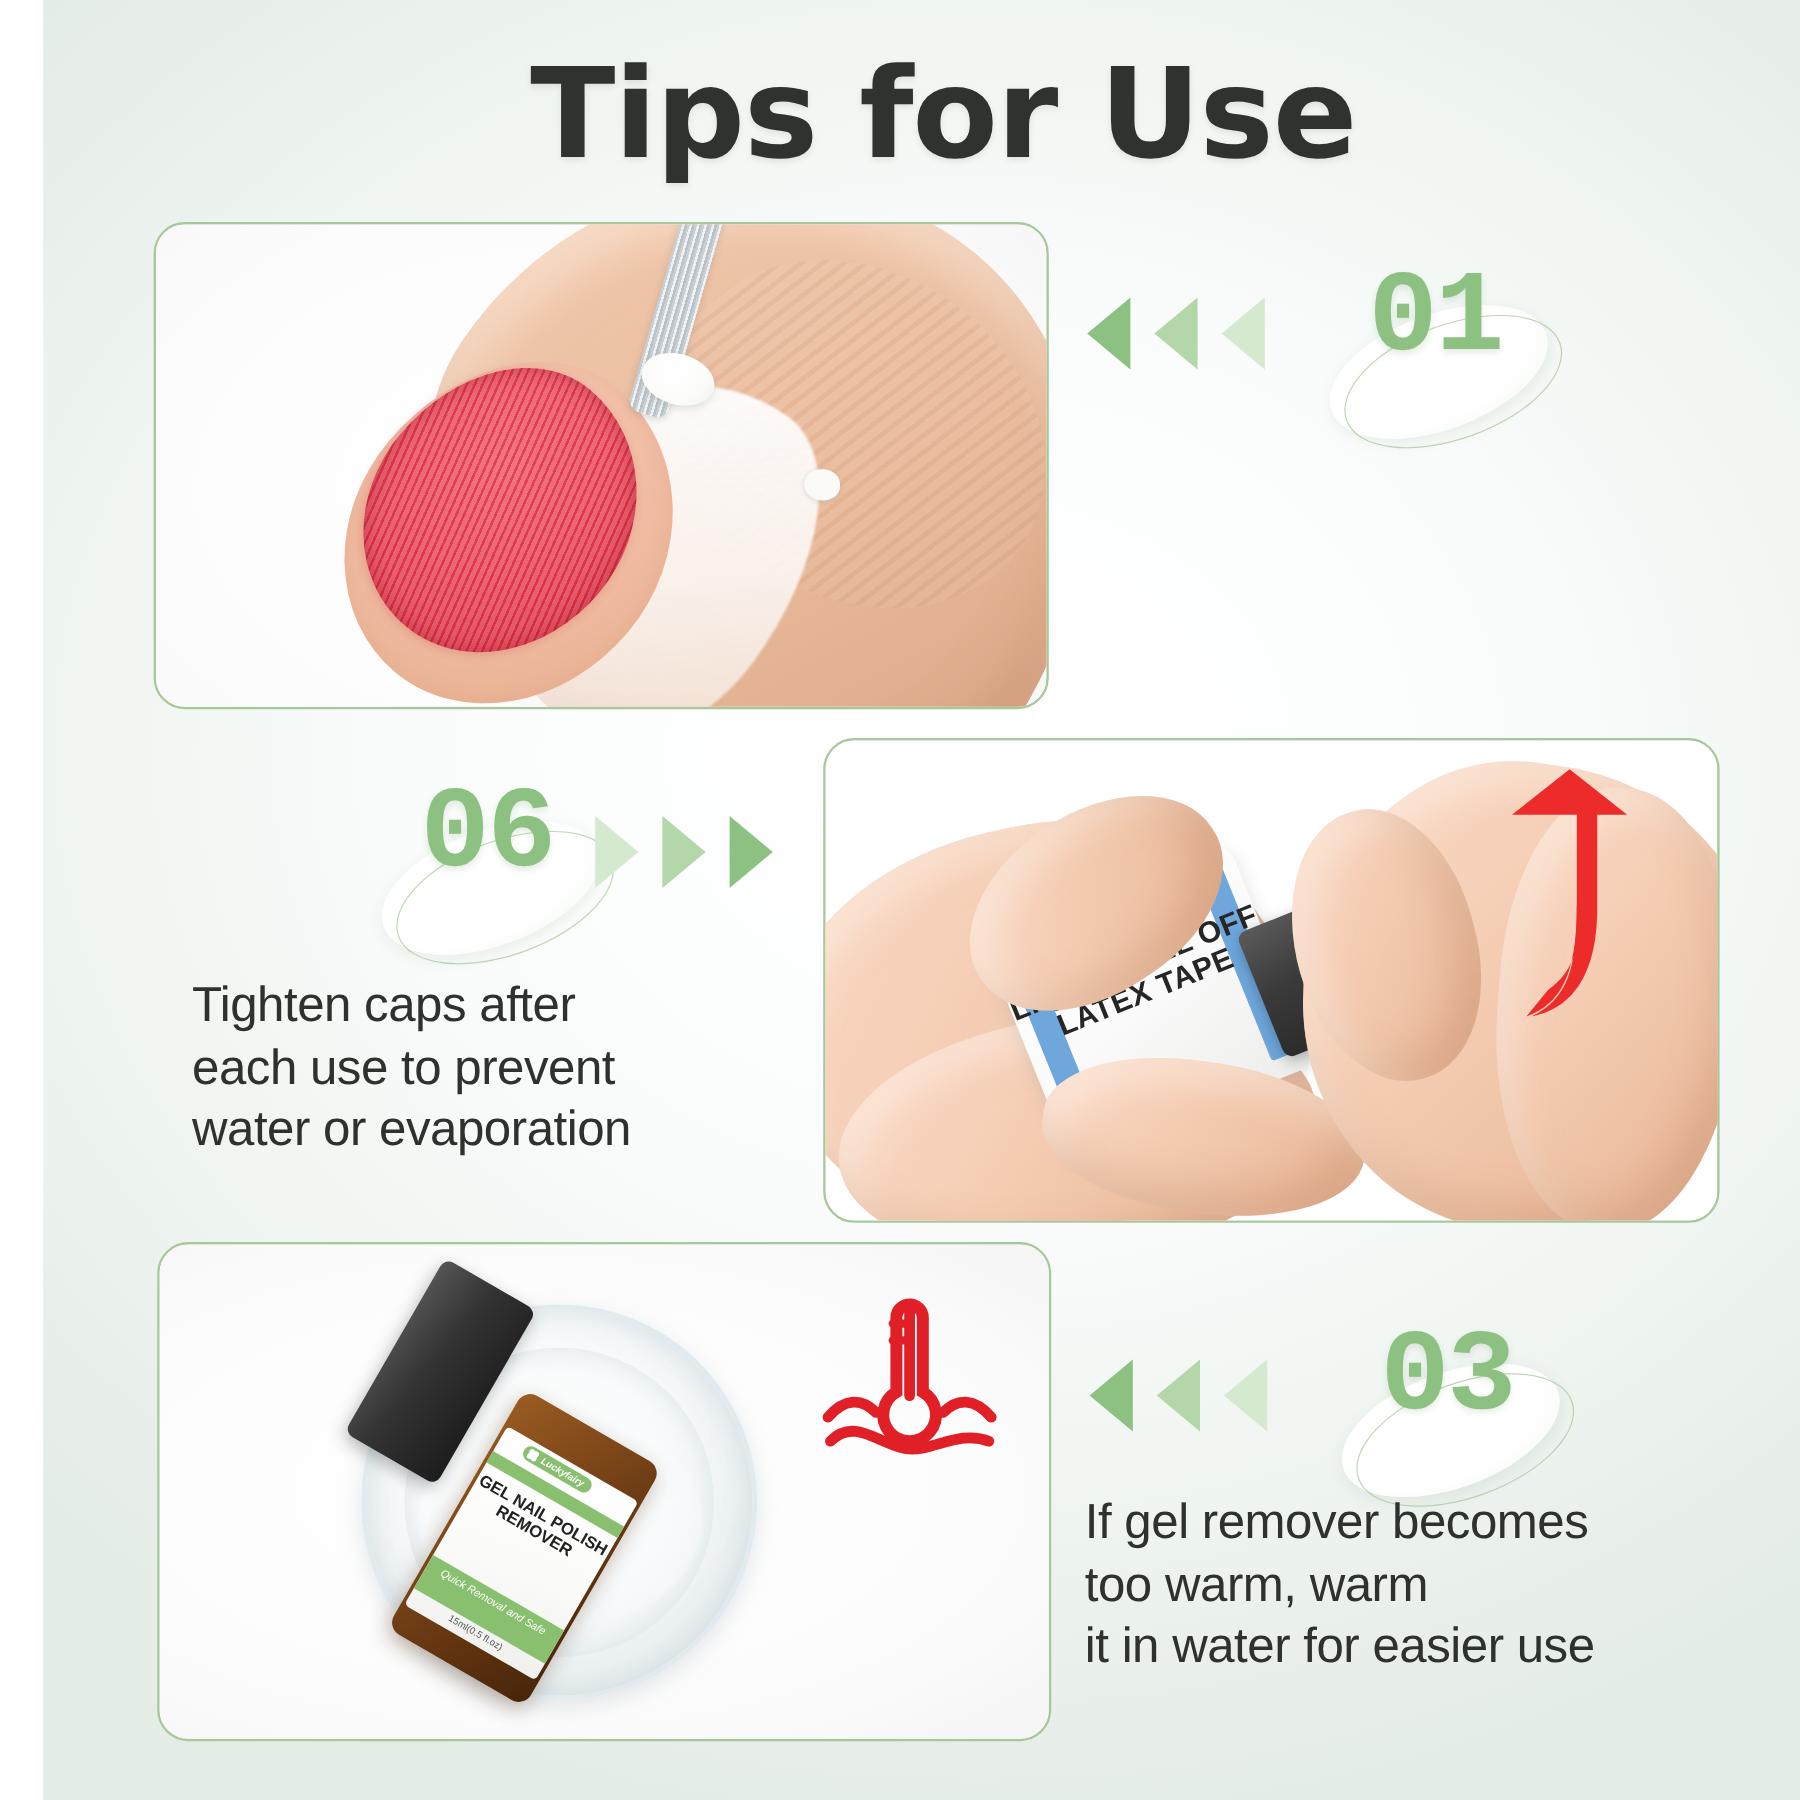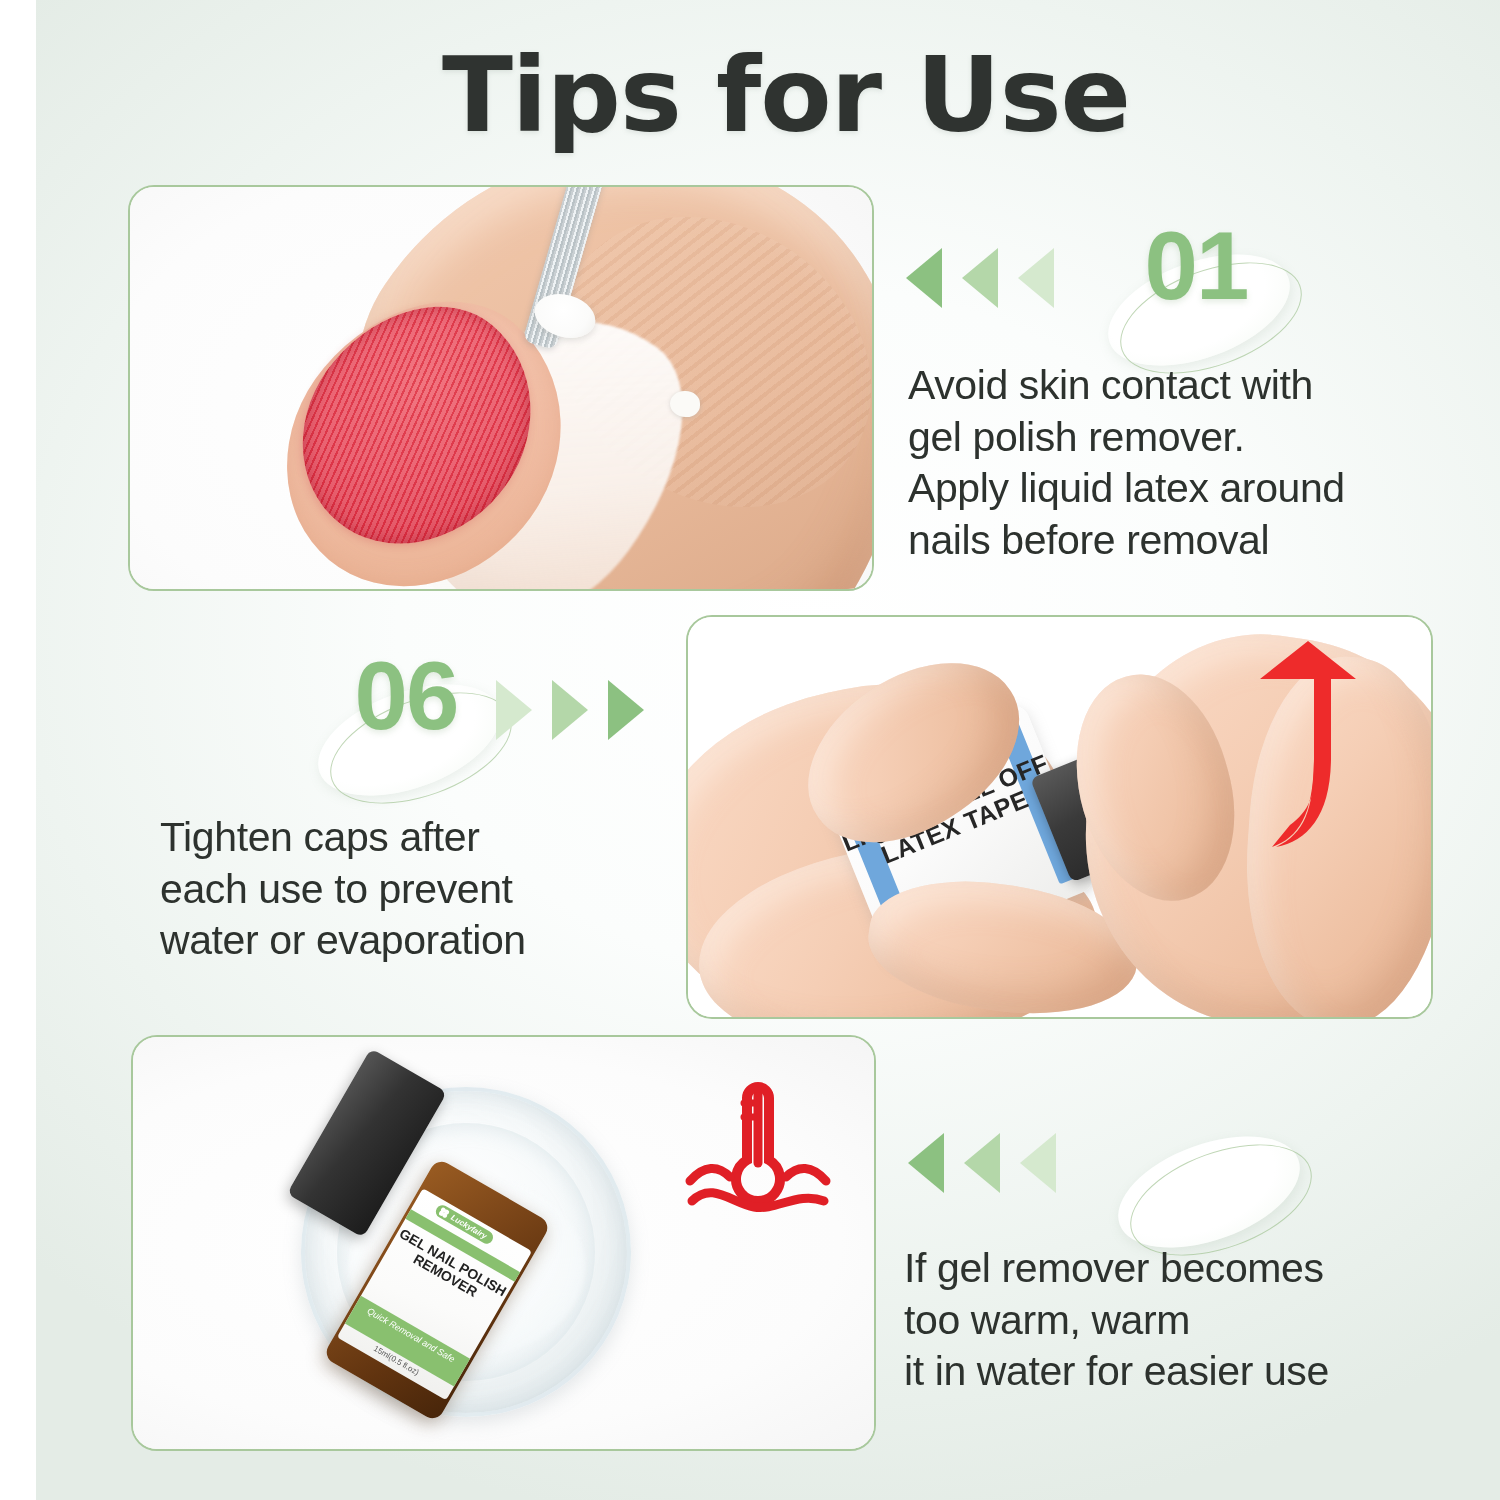--- a/index.html
+++ b/index.html
@@ -284,21 +284,21 @@
     border: 1.5px solid #9dc08e;
     border-radius: 50%;
     transform: rotate(-20deg);
     opacity: .65;
   }
   .badge .num {
     position: absolute; left: 0; top: 0; width: 260px;
     text-align: center;
     font-size: 96px; font-weight: 800;
     color: #8cc181;
-    font-family: Liberation Sans, sans-serif;
+    font-family: Liberation Mono, monospace;
     letter-spacing: -2px;
     line-height: 1;
     text-shadow: 0 3px 6px rgba(130,170,125,0.22);
   }
   .badge-01 { left: 1030px; top: 218px; }
   .badge-02 { left: 240px;  top: 648px; }
   .badge-03 { left: 1040px; top: 1100px; }
 
   
   .tri-group { position: absolute; display: flex; align-items: center; gap: 20px; }
@@ -349,24 +349,20 @@
     <div class="swoosh-ring"></div>
     <div class="num">01</div>
   </div>
 
   <div class="tri-group tris-01">
     <span class="tri tri-left" style="color:#8cc181"></span>
     <span class="tri tri-left" style="color:#b4d7a9"></span>
     <span class="tri tri-left" style="color:#d5e9ce"></span>
   </div>
 
-  <div class="step-text text-01">Avoid skin contact with
-gel polish remover.
-Apply liquid latex around
-nails before removal</div>
 
   <div class="badge badge-02">
     <div class="swoosh"></div>
     <div class="swoosh-ring"></div>
     <div class="num">06</div>
   </div>
 
   <div class="tri-group tris-02">
     <span class="tri tri-right" style="color:#d5e9ce"></span>
     <span class="tri tri-right" style="color:#b4d7a9"></span>
@@ -458,20 +454,21 @@
           <path d="M108 100 C120 88, 134 88, 148 104"></path>
           <path d="M14 124 C34 104, 54 126, 76 130 C98 134, 120 114, 146 124"></path>
         </g>
       </svg>
     </div>
   </div>
 
   <div class="badge badge-03">
     <div class="swoosh"></div>
     <div class="swoosh-ring"></div>
+    <div class="num">03</div>
   </div>
 
   <div class="tri-group tris-03">
     <span class="tri tri-left" style="color:#8cc181"></span>
     <span class="tri tri-left" style="color:#b4d7a9"></span>
     <span class="tri tri-left" style="color:#d5e9ce"></span>
   </div>
 
   <div class="step-text text-03">If gel remover becomes
 too warm, warm

